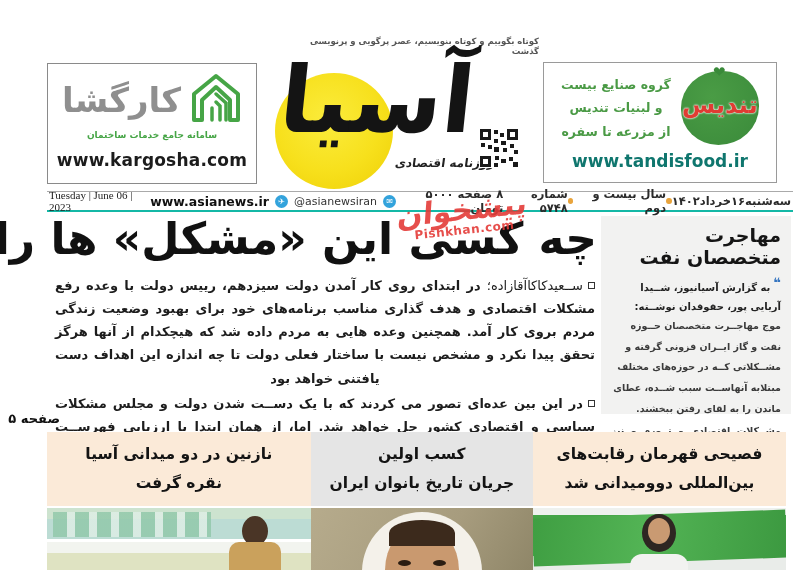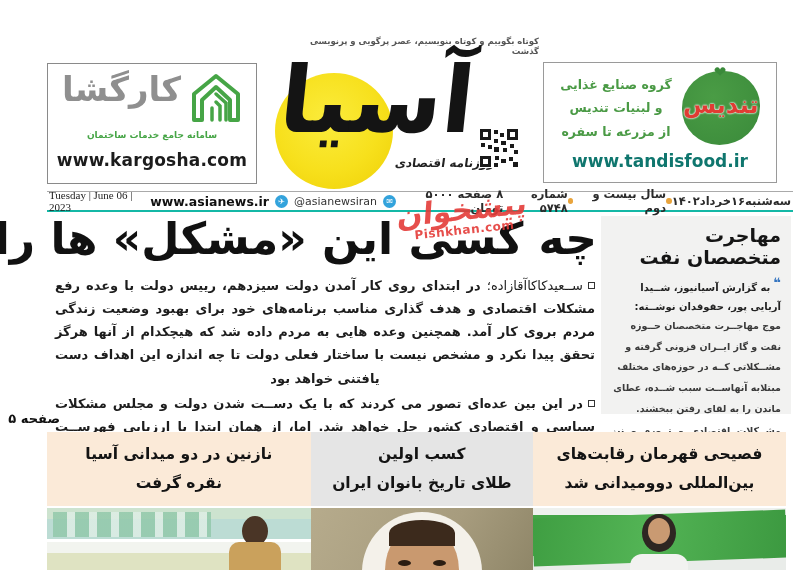--- a/index.html
+++ b/index.html
@@ -9,21 +9,21 @@
     overflow:hidden; font-family:"DejaVu Sans", sans-serif; color:#222;
   }
   .fa { direction:rtl; }
   .en { direction:ltr; }
 
   
   #kargosha-box {
     position:absolute; left:47px; top:63px; width:210px; height:121px;
     border:1px solid #8a8a8a; background:#fff; text-align:center; padding-top:8px;
   }
-  .kargosha-row { display:flex; align-items:flex-start; justify-content:center; gap:9px; }
+  .kargosha-row { display:flex; align-items:center; justify-content:center; gap:9px; }
   .kargosha-logo-text { font-size:34px; font-weight:900; color:#8f8f8f; line-height:1; }
   .kargosha-sub { font-size:9px; font-weight:700; color:#46a546; margin-top:2px; }
   .kargosha-url { font-size:17px; font-weight:900; color:#1c1c1c; margin-top:10px; letter-spacing:.2px; }
 
   #tandis-box {
     position:absolute; left:543px; top:62px; width:234px; height:121px;
     border:1px solid #9a9a9a; background:#fff;
   }
   .tandis-inner { display:flex; flex-direction:row-reverse; align-items:center; justify-content:center; gap:10px; padding-top:8px;}
   .tandis-circle {
@@ -198,21 +198,21 @@
     </span>
   </div>
 
   <div id="tandis-box">
     <div class="tandis-inner">
       <div class="tandis-circle">
         <span class="tandis-heart">❤</span>
         <span class="tandis-logo-text fa">تندیس</span>
       </div>
       <div class="tandis-lines fa">
-        <div>گروه صنایع غذایی</div>
+        <div>گروه صنایع بیست</div>
         <div>و لبنیات تندیس</div>
         <div>از مزرعه تا سفره</div>
       </div>
     </div>
     <div class="tandis-url en">www.tandisfood.ir</div>
   </div>
 
   <div id="dateline">
     <span class="dl-en-date en">Tuesday | June 06 | 2023</span>
     <span class="dl-group en">
@@ -276,21 +276,21 @@
           <div class="head"></div>
           <div class="face"></div>
           <div class="body"></div>
         </div>
       </div>
     </div>
 
     <div class="card card-gold">
       <div class="card-header hdr-gray">
         <span>کسب اولین</span>
-        <span>طلای تاریخ بانوان ایران</span>
+        <span>جریان تاریخ بانوان ایران</span>
       </div>
       <div class="card-photo photo-gold">
         <div class="hijab"></div>
         <div class="face"></div>
         <div class="hair"></div>
         <div class="eye l"></div>
         <div class="eye r"></div>
       </div>
     </div>
 

